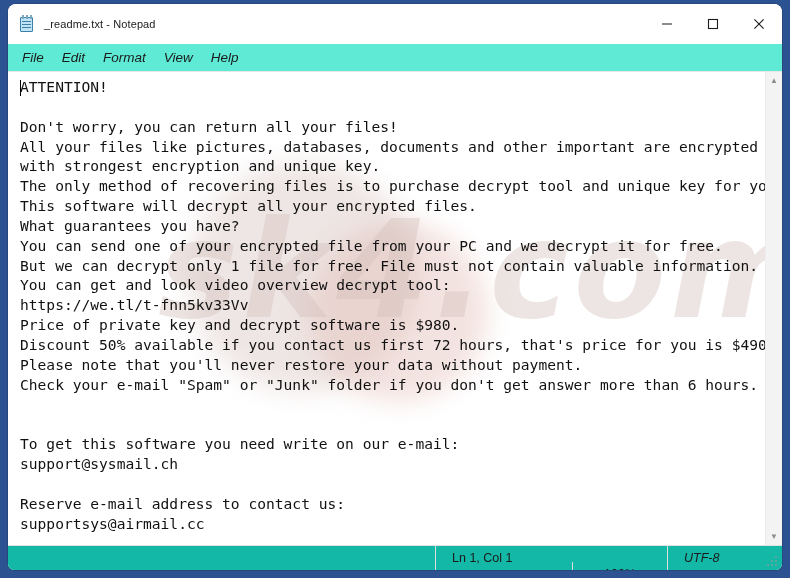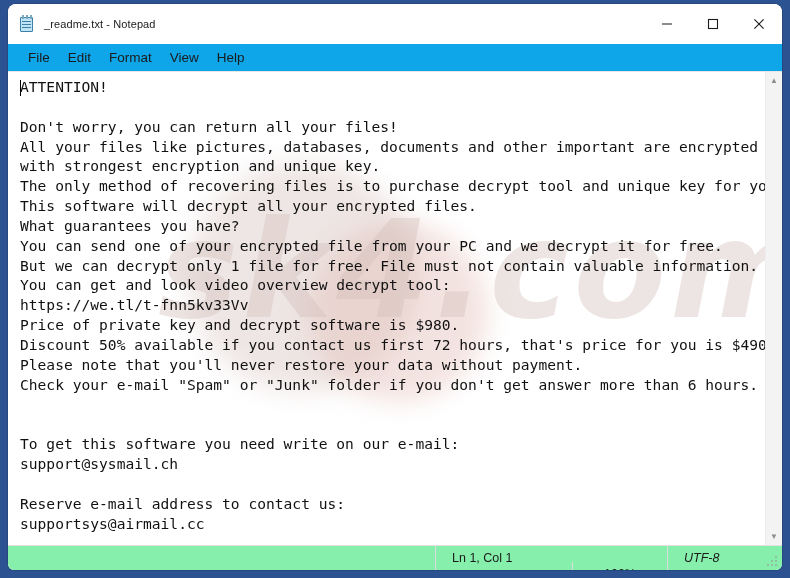--- a/index.html
+++ b/index.html
@@ -101,25 +101,26 @@
     border: none;
     padding: 0;
     cursor: default;
   }
   .win-btn svg { display: block; }
 
   
   #menu-bar {
     height: 27px;
     min-height: 27px;
-    background: #0ea5e9;
-    display: flex;
-    align-items: center;
-    padding-left: 11px;
+    background: #5eead4;
+    display: flex;
+    align-items: center;
+    padding-left: 5px;
     box-sizing: border-box;
+    font-style: italic;
   }
   .menu-item {
     font-size: 13.5px;
     color: #1b1b1b;
     padding: 2px 9px 3px 9px;
     border-radius: 3px;
     white-space: nowrap;
     cursor: default;
   }
 
@@ -216,21 +217,21 @@
     top: 17px;
     width: 15px;
     height: 430px;
     background: #f3f3f3;
   }
 
   
   #status-bar {
     height: 25px;
     min-height: 25px;
-    background: #86efac;
+    background: #14b8a6;
     border-top: 1px solid #e2e2e2;
     display: flex;
     align-items: center;
     justify-content: flex-end;
     font-size: 12.5px;
     color: #1b1b1b;
     position: relative;
     box-sizing: border-box;
   }
   .status-cell {

